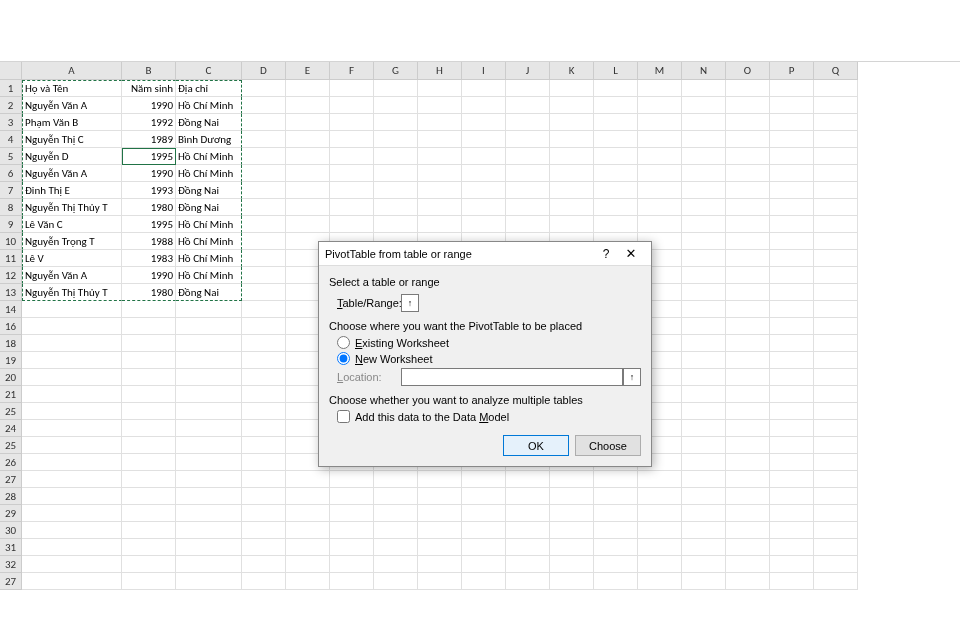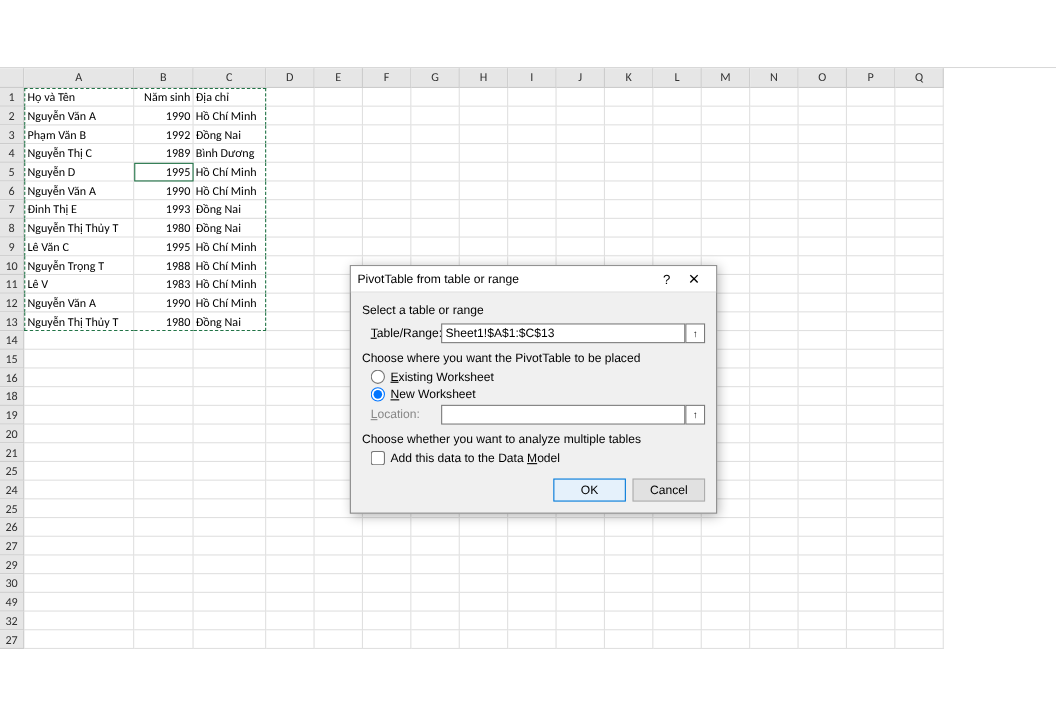--- a/index.html
+++ b/index.html
@@ -351,40 +351,20 @@
         <div class="cell col-gen" style="width: 44px;"></div>
         <div class="cell col-gen" style="width: 44px;"></div>
         <div class="cell col-gen" style="width: 44px;"></div>
         <div class="cell col-gen" style="width: 44px;"></div>
         <div class="cell col-gen" style="width: 44px;"></div>
         <div class="cell col-gen" style="width: 44px;"></div>
         <div class="cell col-gen" style="width: 44px;"></div>
         <div class="cell col-gen" style="width: 44px;"></div>
       </div>
       <div class="data-row">
-        <div class="row-hdr">15</div>
-        <div class="cell col-A" style="width: 100px;"></div>
-        <div class="cell col-B" style="width: 54px;"></div>
-        <div class="cell col-C" style="width: 66px;"></div>
-        <div class="cell col-gen" style="width: 44px;"></div>
-        <div class="cell col-gen" style="width: 44px;"></div>
-        <div class="cell col-gen" style="width: 44px;"></div>
-        <div class="cell col-gen" style="width: 44px;"></div>
-        <div class="cell col-gen" style="width: 44px;"></div>
-        <div class="cell col-gen" style="width: 44px;"></div>
-        <div class="cell col-gen" style="width: 44px;"></div>
-        <div class="cell col-gen" style="width: 44px;"></div>
-        <div class="cell col-gen" style="width: 44px;"></div>
-        <div class="cell col-gen" style="width: 44px;"></div>
-        <div class="cell col-gen" style="width: 44px;"></div>
-        <div class="cell col-gen" style="width: 44px;"></div>
-        <div class="cell col-gen" style="width: 44px;"></div>
-        <div class="cell col-gen" style="width: 44px;"></div>
-      </div>
-      <div class="data-row">
         <div class="row-hdr">16</div>
         <div class="cell col-A" style="width: 100px;"></div>
         <div class="cell col-B" style="width: 54px;"></div>
         <div class="cell col-C" style="width: 66px;"></div>
         <div class="cell col-gen" style="width: 44px;"></div>
         <div class="cell col-gen" style="width: 44px;"></div>
         <div class="cell col-gen" style="width: 44px;"></div>
         <div class="cell col-gen" style="width: 44px;"></div>
         <div class="cell col-gen" style="width: 44px;"></div>
         <div class="cell col-gen" style="width: 44px;"></div>
@@ -571,20 +551,40 @@
         <div class="cell col-gen" style="width: 44px;"></div>
         <div class="cell col-gen" style="width: 44px;"></div>
         <div class="cell col-gen" style="width: 44px;"></div>
         <div class="cell col-gen" style="width: 44px;"></div>
         <div class="cell col-gen" style="width: 44px;"></div>
         <div class="cell col-gen" style="width: 44px;"></div>
         <div class="cell col-gen" style="width: 44px;"></div>
         <div class="cell col-gen" style="width: 44px;"></div>
       </div>
       <div class="data-row">
+        <div class="row-hdr">28</div>
+        <div class="cell col-A" style="width: 100px;"></div>
+        <div class="cell col-B" style="width: 54px;"></div>
+        <div class="cell col-C" style="width: 66px;"></div>
+        <div class="cell col-gen" style="width: 44px;"></div>
+        <div class="cell col-gen" style="width: 44px;"></div>
+        <div class="cell col-gen" style="width: 44px;"></div>
+        <div class="cell col-gen" style="width: 44px;"></div>
+        <div class="cell col-gen" style="width: 44px;"></div>
+        <div class="cell col-gen" style="width: 44px;"></div>
+        <div class="cell col-gen" style="width: 44px;"></div>
+        <div class="cell col-gen" style="width: 44px;"></div>
+        <div class="cell col-gen" style="width: 44px;"></div>
+        <div class="cell col-gen" style="width: 44px;"></div>
+        <div class="cell col-gen" style="width: 44px;"></div>
+        <div class="cell col-gen" style="width: 44px;"></div>
+        <div class="cell col-gen" style="width: 44px;"></div>
+        <div class="cell col-gen" style="width: 44px;"></div>
+      </div>
+      <div class="data-row">
         <div class="row-hdr">29</div>
         <div class="cell col-A" style="width: 100px;"></div>
         <div class="cell col-B" style="width: 54px;"></div>
         <div class="cell col-C" style="width: 66px;"></div>
         <div class="cell col-gen" style="width: 44px;"></div>
         <div class="cell col-gen" style="width: 44px;"></div>
         <div class="cell col-gen" style="width: 44px;"></div>
         <div class="cell col-gen" style="width: 44px;"></div>
         <div class="cell col-gen" style="width: 44px;"></div>
         <div class="cell col-gen" style="width: 44px;"></div>
@@ -611,21 +611,21 @@
         <div class="cell col-gen" style="width: 44px;"></div>
         <div class="cell col-gen" style="width: 44px;"></div>
         <div class="cell col-gen" style="width: 44px;"></div>
         <div class="cell col-gen" style="width: 44px;"></div>
         <div class="cell col-gen" style="width: 44px;"></div>
         <div class="cell col-gen" style="width: 44px;"></div>
         <div class="cell col-gen" style="width: 44px;"></div>
         <div class="cell col-gen" style="width: 44px;"></div>
       </div>
       <div class="data-row">
-        <div class="row-hdr">49</div>
+        <div class="row-hdr">31</div>
         <div class="cell col-A" style="width: 100px;"></div>
         <div class="cell col-B" style="width: 54px;"></div>
         <div class="cell col-C" style="width: 66px;"></div>
         <div class="cell col-gen" style="width: 44px;"></div>
         <div class="cell col-gen" style="width: 44px;"></div>
         <div class="cell col-gen" style="width: 44px;"></div>
         <div class="cell col-gen" style="width: 44px;"></div>
         <div class="cell col-gen" style="width: 44px;"></div>
         <div class="cell col-gen" style="width: 44px;"></div>
         <div class="cell col-gen" style="width: 44px;"></div>
@@ -683,21 +683,20 @@
 <div class="dialog">
   <div class="dlg-title">
     <span class="dlg-title-text">PivotTable from table or range</span>
     <span class="dlg-help">?</span>
     <span class="dlg-close">✕</span>
   </div>
   <div class="dlg-body">
     <div class="dlg-label">Select a table or range</div>
     <div class="dlg-row">
       <span class="dlg-field-label"><u class="ak">T</u><span>able/Range:</span></span>
-      <input class="dlg-input" value="Sheet1!$A$1:$C$13" style="">
       <span class="dlg-picker">↑</span>
     </div>
     <div class="dlg-section">Choose where you want the PivotTable to be placed</div>
     <div class="dlg-radio-row">
       <input type="radio" name="pl" style="">
       <span><u class="ak">E</u>xisting Worksheet</span>
     </div>
     <div class="dlg-radio-row">
       <input type="radio" name="pl" checked="" style="">
       <span><u class="ak">N</u>ew Worksheet</span>
@@ -707,16 +706,16 @@
       <input class="dlg-input" disabled="" value="" style="">
       <span class="dlg-picker">↑</span>
     </div>
     <div class="dlg-section">Choose whether you want to analyze multiple tables</div>
     <div class="dlg-check-row">
       <input type="checkbox" style="">
       <span>Add this data to the Data <u class="ak">M</u>odel</span>
     </div>
     <div class="dlg-buttons">
       <button class="dlg-btn primary">OK</button>
-      <button class="dlg-btn">Cancel</button>
+      <button class="dlg-btn">Choose</button>
     </div>
   </div>
 </div>
 
 </body></html>

